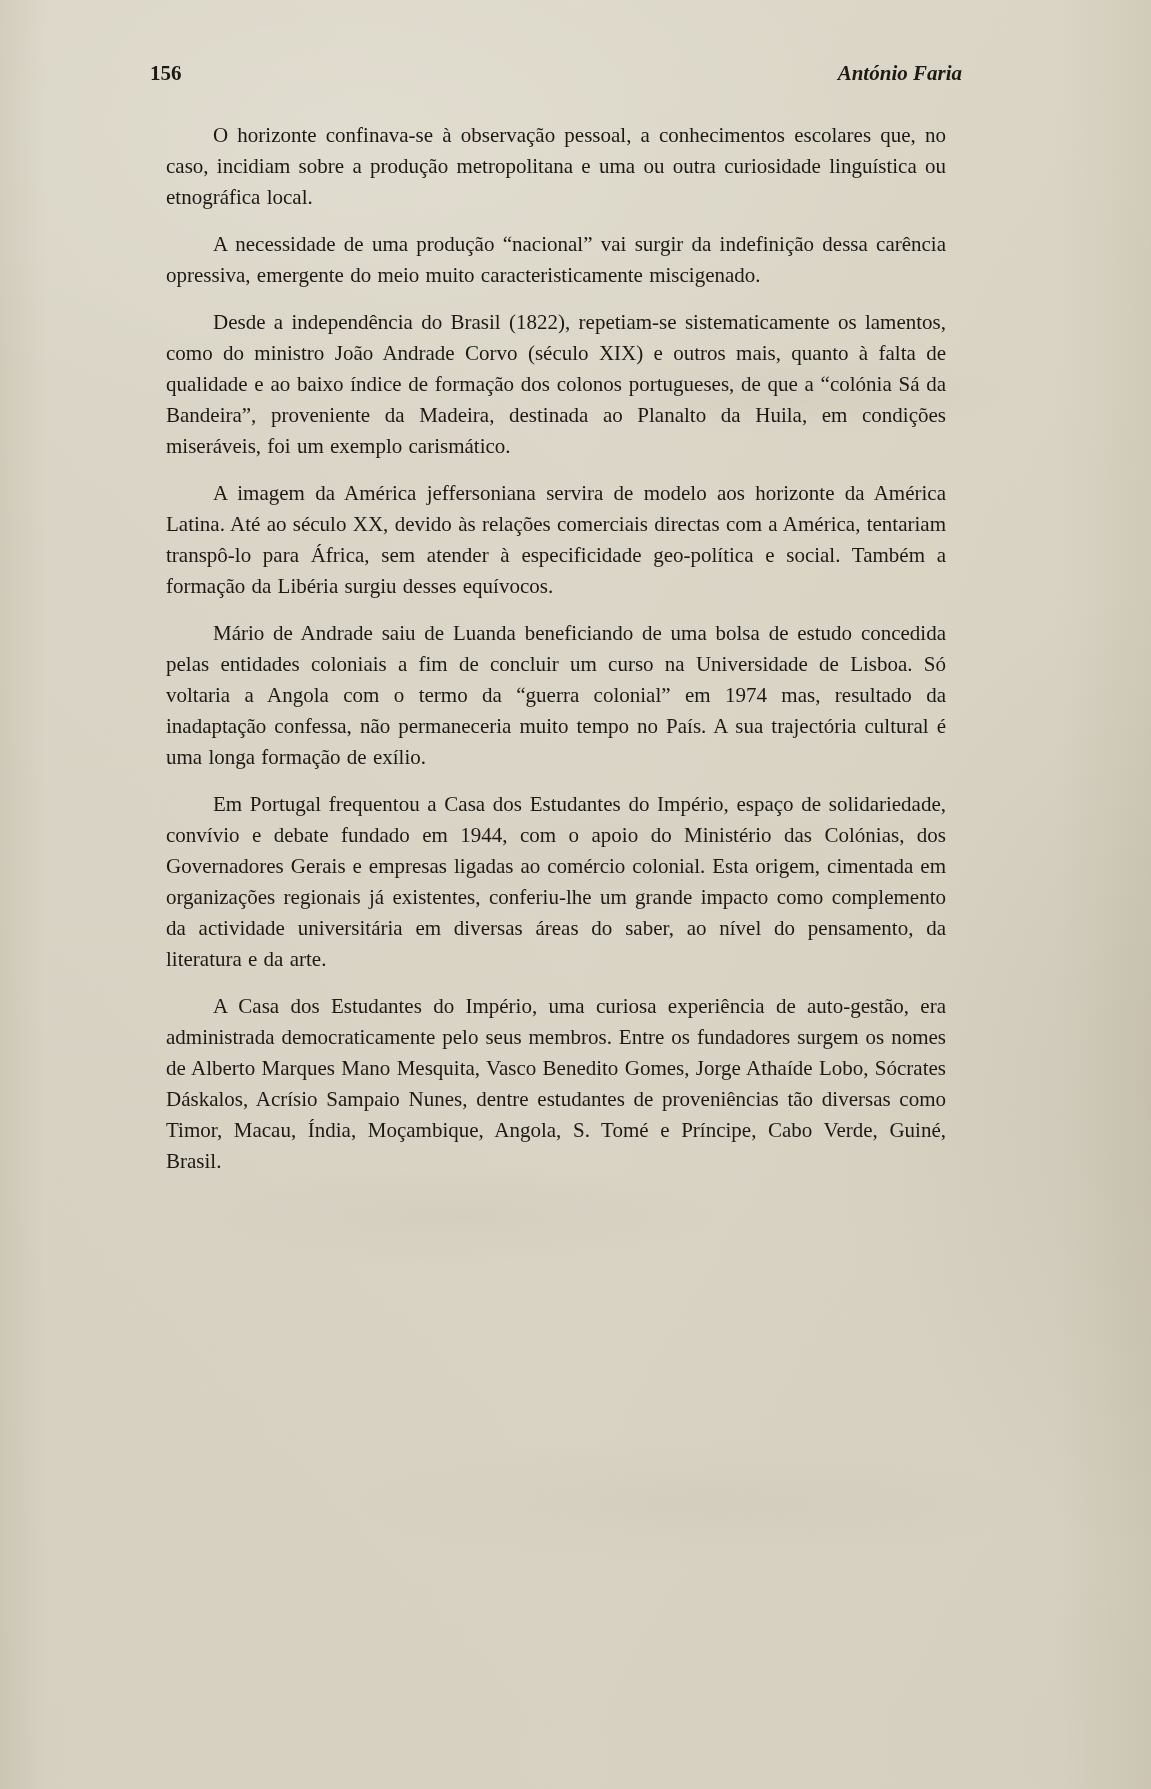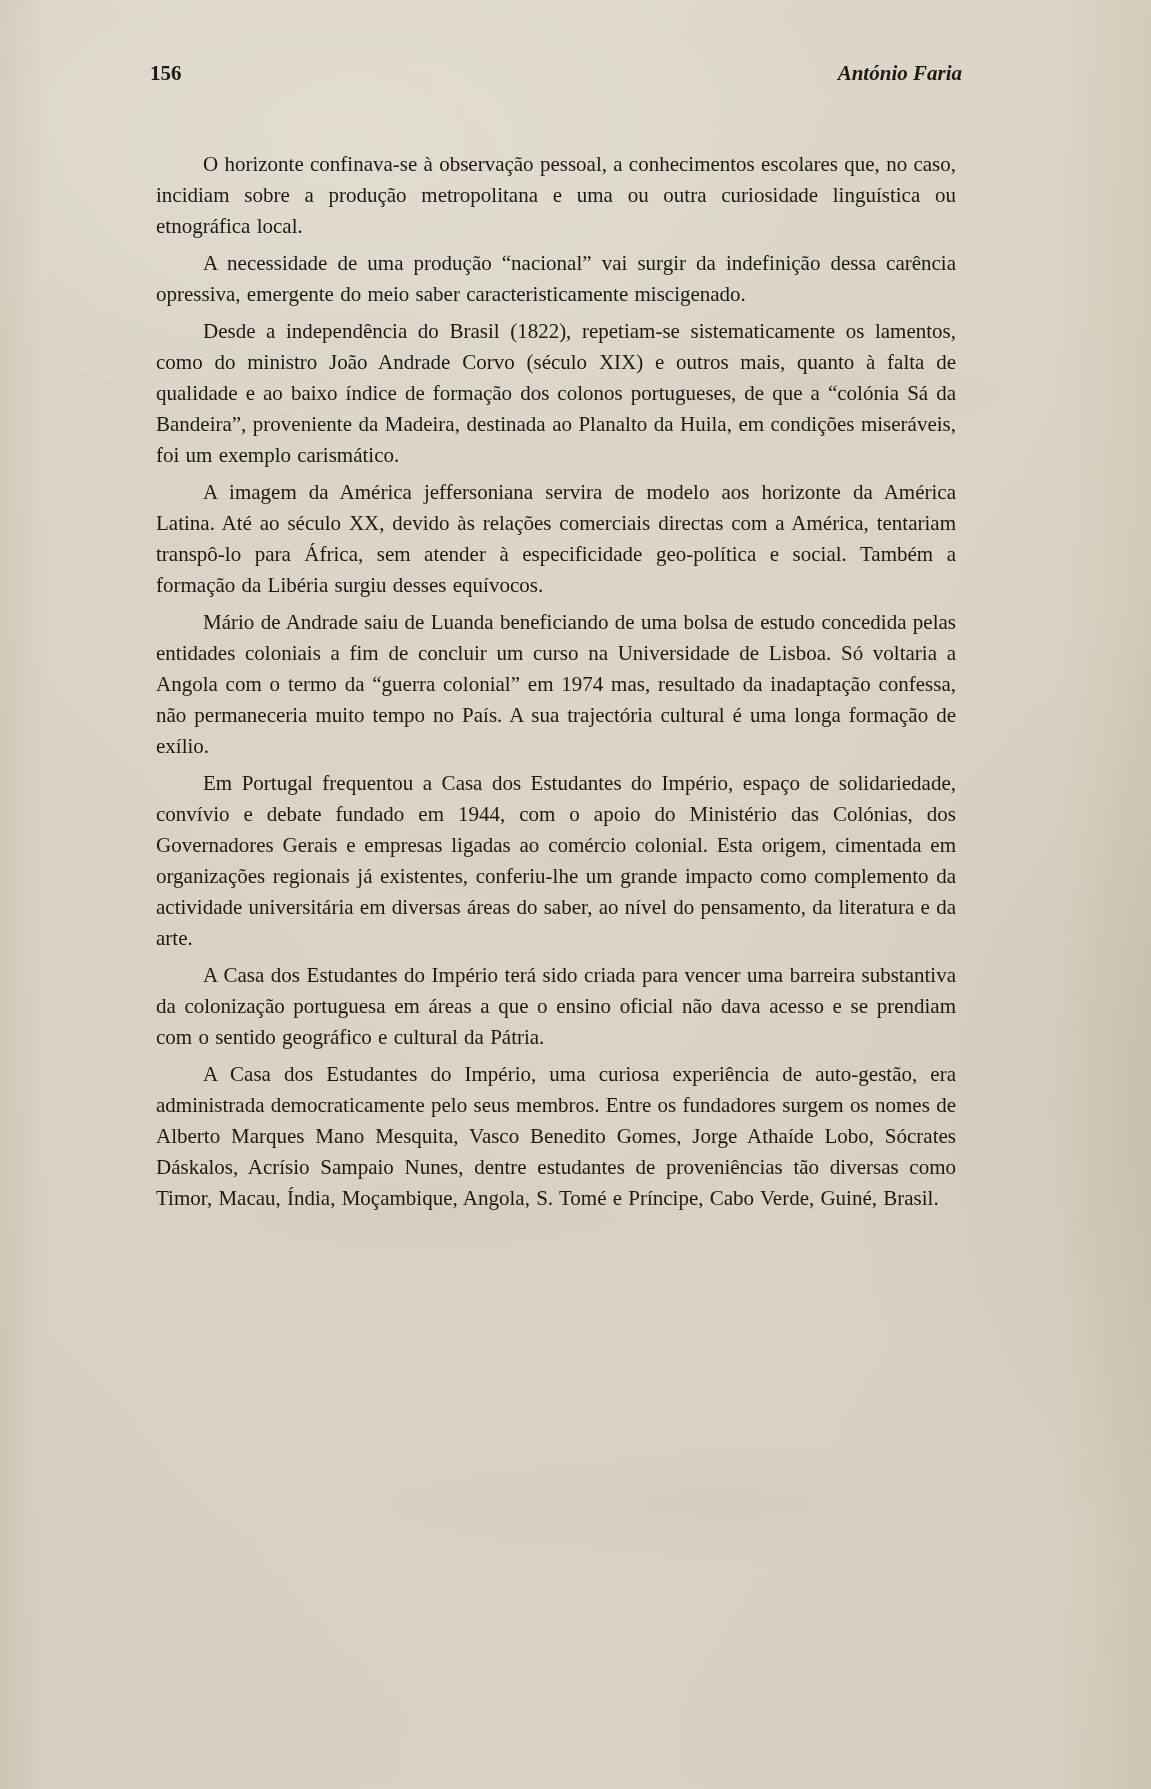--- a/index.html
+++ b/index.html
@@ -34,41 +34,41 @@
   }
   .content {
     position: absolute;
     left: 150px;
     top: 58px;
     width: 812px;
   }
   .running-header {
     position: relative;
     height: 30px;
-    margin-bottom: 61px;
+    margin-bottom: 32px;
     font-size: 21px;
     line-height: 30px;
   }
   .page-number {
     position: absolute;
     left: 0;
     top: 0;
     font-weight: bold;
   }
   .header-title {
     position: absolute;
     left: 0;
     right: 0;
     top: 0;
     text-align: right;
     font-weight: bold;
     font-style: italic;
   }
   .body-text p {
-    margin: 6px;
+    margin: 16px;
     font-size: 21px;
     line-height: 31px;
     text-align: justify;
     text-indent: 47px;
     word-spacing: 1px;
   }
 </style>
 </head>
 <body>
 
@@ -77,23 +77,22 @@
 
   <div class="content">
 
     <div class="running-header">
       <span class="page-number">156</span>
       <span class="header-title">António Faria</span>
     </div>
 
     <div class="body-text">
       <p>O horizonte confinava-se à observação pessoal, a conhecimentos escolares que, no caso, incidiam sobre a produção metropolitana e uma ou outra curiosidade linguística ou etnográfica local.</p>
-      <p>A necessidade de uma produção “nacional” vai surgir da indefinição dessa carência opressiva, emergente do meio saber caracteristicamente miscigenado.</p>
+      <p>A necessidade de uma produção “nacional” vai surgir da indefinição dessa carência opressiva, emergente do meio muito caracteristicamente miscigenado.</p>
       <p>Desde a independência do Brasil (1822), repetiam-se sistematicamente os lamentos, como do ministro João Andrade Corvo (século XIX) e outros mais, quanto à falta de qualidade e ao baixo índice de formação dos colonos portugueses, de que a “colónia Sá da Bandeira”, proveniente da Madeira, destinada ao Planalto da Huila, em condições miseráveis, foi um exemplo carismático.</p>
       <p>A imagem da América jeffersoniana servira de modelo aos horizonte da América Latina. Até ao século XX, devido às relações comerciais directas com a América, tentariam transpô-lo para África, sem atender à especificidade geo-política e social. Também a formação da Libéria surgiu desses equívocos.</p>
       <p>Mário de Andrade saiu de Luanda beneficiando de uma bolsa de estudo concedida pelas entidades coloniais a fim de concluir um curso na Universidade de Lisboa. Só voltaria a Angola com o termo da “guerra colonial” em 1974 mas, resultado da inadaptação confessa, não permaneceria muito tempo no País. A sua trajectória cultural é uma longa formação de exílio.</p>
       <p>Em Portugal frequentou a Casa dos Estudantes do Império, espaço de solidariedade, convívio e debate fundado em 1944, com o apoio do Ministério das Colónias, dos Governadores Gerais e empresas ligadas ao comércio colonial. Esta origem, cimentada em organizações regionais já existentes, conferiu-lhe um grande impacto como complemento da actividade universitária em diversas áreas do saber, ao nível do pensamento, da literatura e da arte.</p>
-      <p>A Casa dos Estudantes do Império terá sido criada para vencer uma barreira substantiva da colonização portuguesa em áreas a que o ensino oficial não dava acesso e se prendiam com o sentido geográfico e cultural da Pátria.</p>
       <p>A Casa dos Estudantes do Império, uma curiosa experiência de auto-gestão, era administrada democraticamente pelo seus membros. Entre os fundadores surgem os nomes de Alberto Marques Mano Mesquita, Vasco Benedito Gomes, Jorge Athaíde Lobo, Sócrates Dáskalos, Acrísio Sampaio Nunes, dentre estudantes de proveniências tão diversas como Timor, Macau, Índia, Moçambique, Angola, S. Tomé e Príncipe, Cabo Verde, Guiné, Brasil.</p>
     </div>
 
   </div>
 </div>
 
 </body></html>

